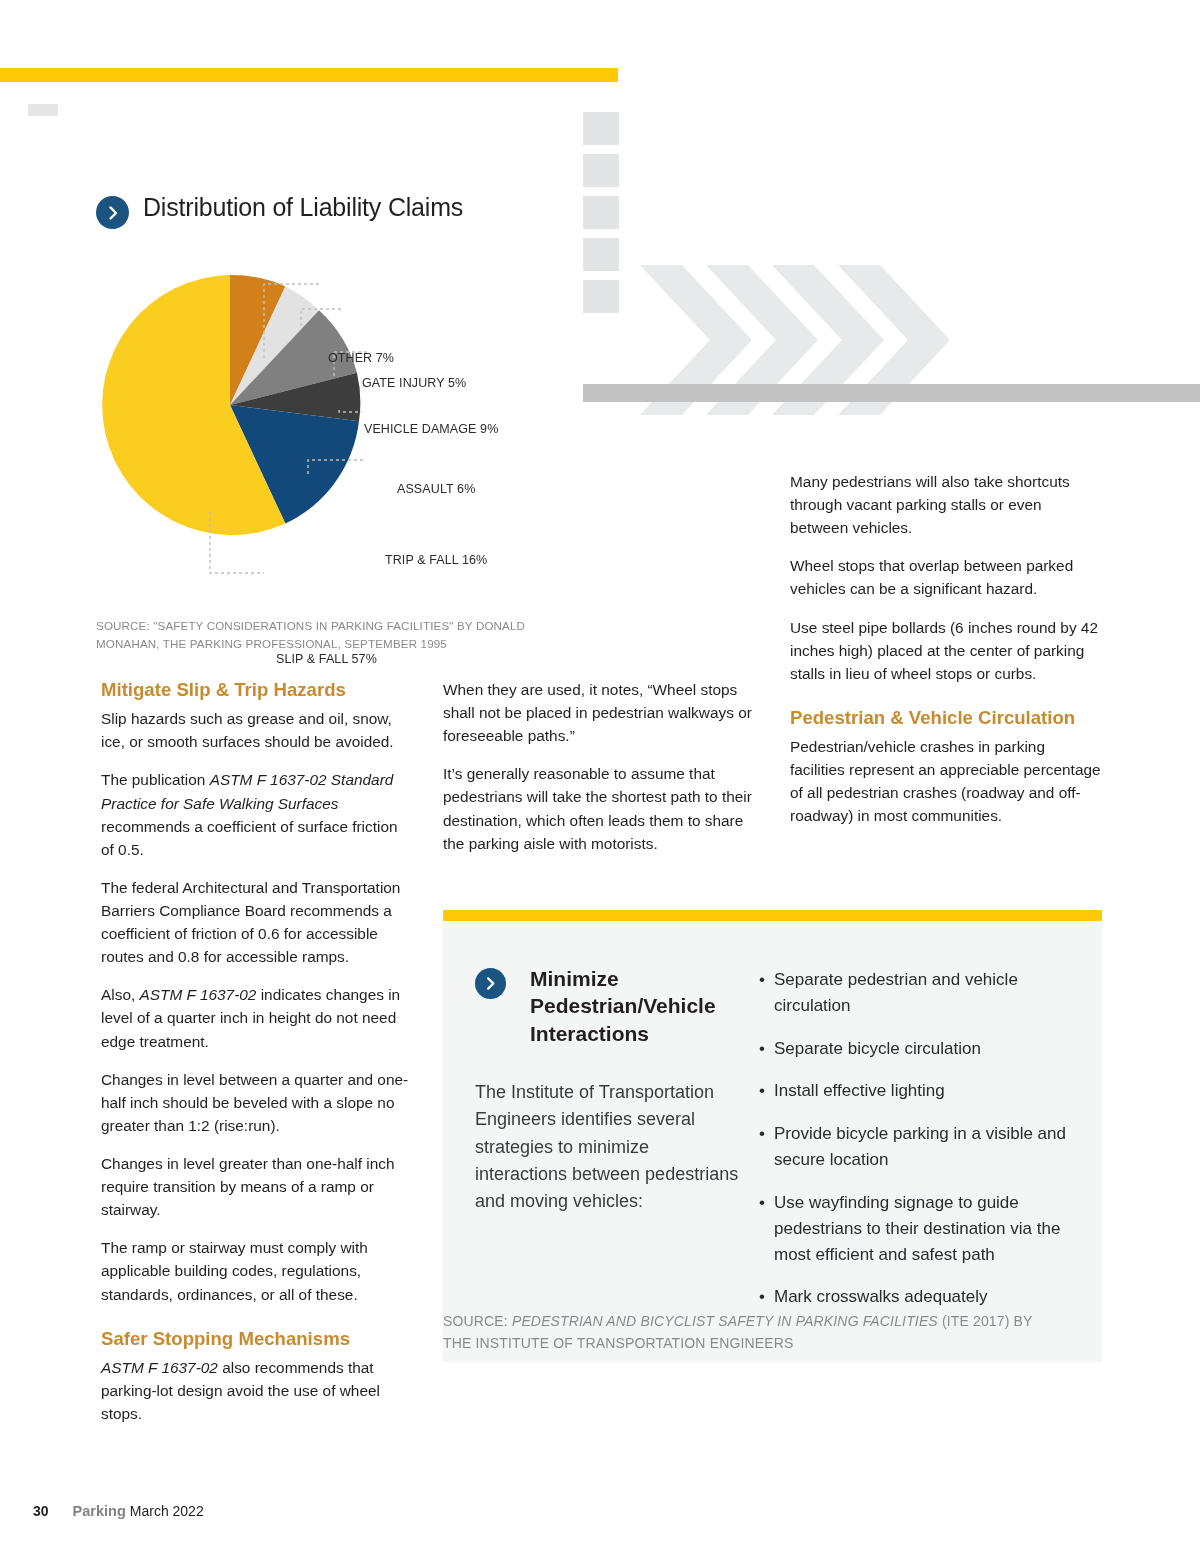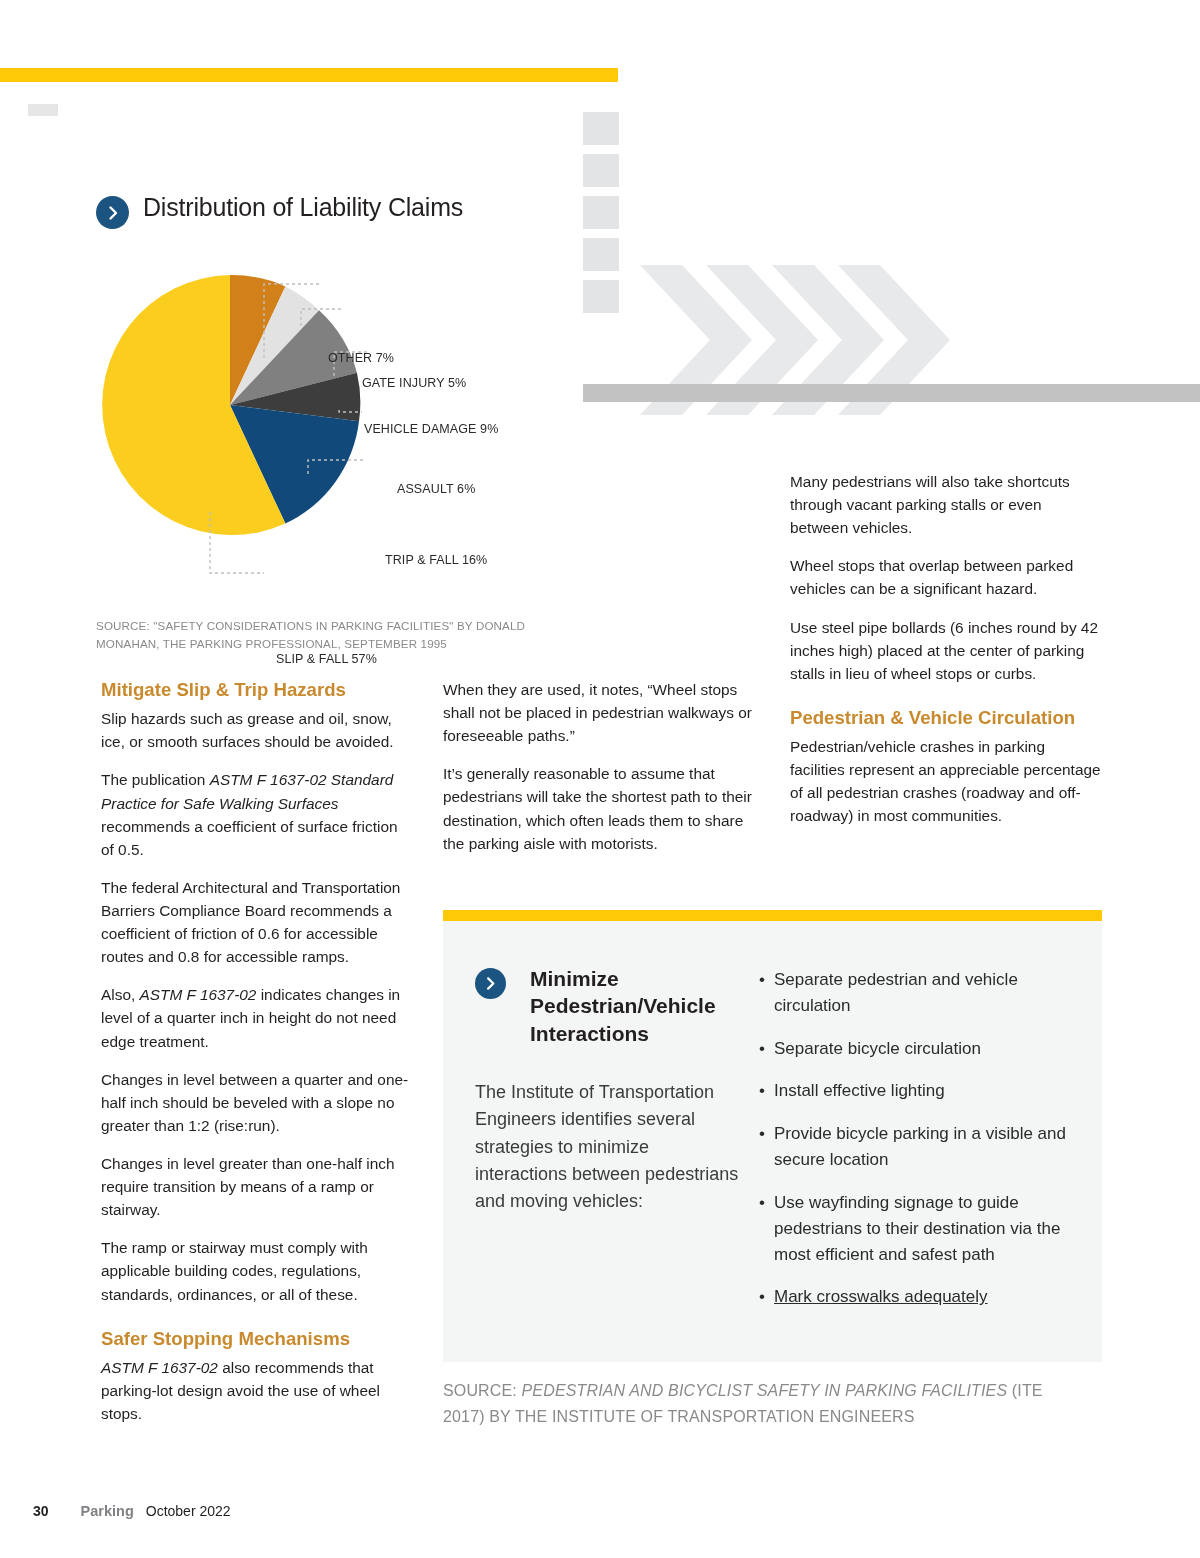--- a/index.html
+++ b/index.html
@@ -48,27 +48,27 @@
   .callout-inner{display:flex;padding:44px 30px 40px 32px;box-sizing:border-box;}
   .callout-left{width:284px;flex:0 0 auto;padding-right:18px;box-sizing:border-box;}
   .callout-head{display:flex;gap:24px;align-items:flex-start;}
   .callout-head .circle-icon{width:31px;height:31px;margin-top:3px;}
   .callout-title{font-size:21px;font-weight:bold;line-height:1.30;color:#231f20;}
   .callout-body{font-size:18px;line-height:1.52;color:#3b3b3b;margin-top:32px;}
   .callout-right{flex:1 1 auto;padding-top:2px;}
   .callout-right ul{list-style:none;margin:0;padding:0;}
   .callout-right li{font-size:17px;line-height:1.52;color:#2b2b2b;margin-bottom:17px;
     padding-left:15px;position:relative;}
-  .callout-right li:last-child{margin-bottom:12px;text-decoration:underline;}
+  .callout-right li:last-child{margin-bottom:12px;}
   .callout-right li:before{content:"\2022";position:absolute;left:0;top:0;}
-  .callout-source{position:absolute;left:443px;top:1378px;width:620px;font-size:16px;
+  .callout-source{position:absolute;left:443px;top:1310px;width:620px;font-size:14px;
     line-height:1.6;letter-spacing:.15px;color:#8a8a8a;}
 
   
-  .footer{position:absolute;left:33px;top:1503px;display:flex;align-items:baseline;gap:12px;
+  .footer{position:absolute;left:33px;top:1503px;display:flex;align-items:baseline;gap:4px;
     font-size:13.6px;}
   .footer .pg{font-weight:bold;color:#231f20;font-size:14px;}
   .footer .mag{font-weight:bold;color:#808285;font-size:14.5px;margin-left:20px;}
   .footer .dt{color:#231f20;font-size:14px;}
 </style>
 </head>
 <body>
 
 <div class="top-yellow-bar"></div>
 <div class="tiny-gray-mark"></div>
@@ -191,14 +191,14 @@
   </div>
 </div>
 
 <div class="callout-source">
   <span>SOURCE: </span><em>PEDESTRIAN AND BICYCLIST SAFETY IN PARKING FACILITIES</em><span> (ITE 2017) BY THE INSTITUTE OF TRANSPORTATION ENGINEERS</span>
 </div>
 
 <div class="footer">
   <span class="pg">30</span>
   <span class="mag">Parking</span>
-  <span class="dt">October 2022</span>
+  <span class="dt">March 2022</span>
 </div>
 
 </body></html>

